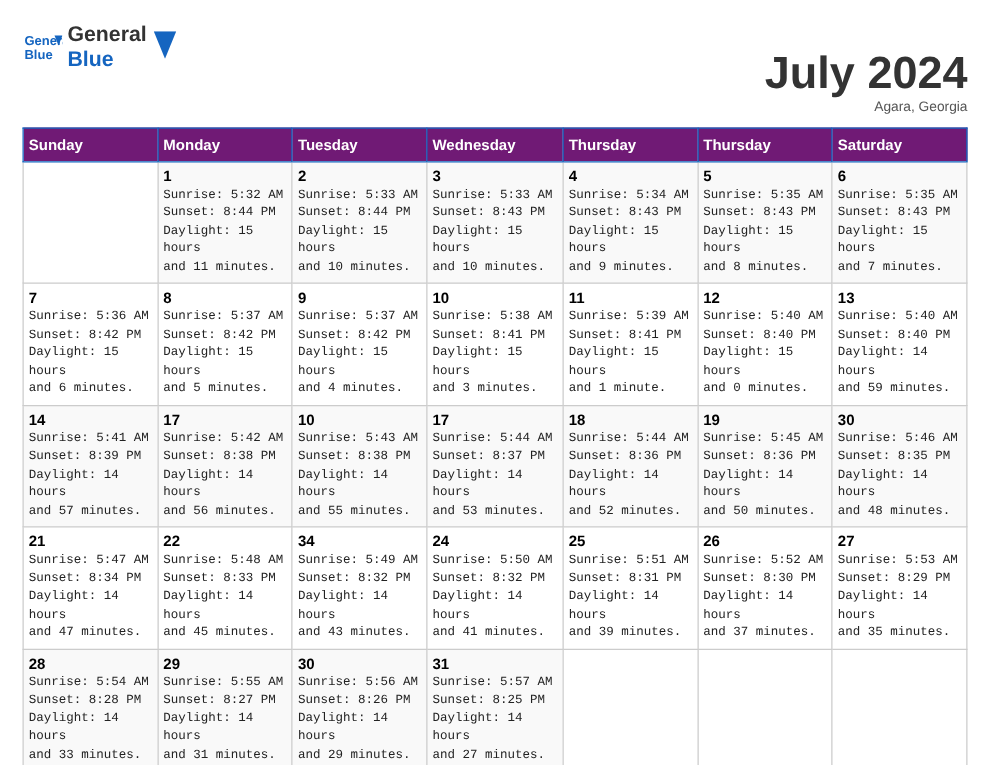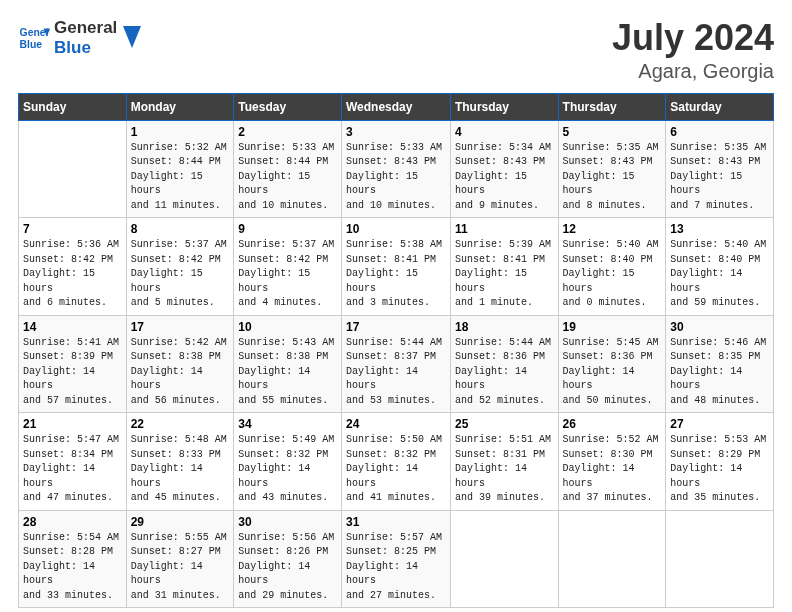--- a/index.html
+++ b/index.html
@@ -32,33 +32,34 @@
       height: 32px;
     }
     .title-block {
       text-align: right;
     }
     .month-title {
       font-size: 36px;
       font-weight: bold;
       color: #333;
       line-height: 1.1;
+      margin-top: 20px;
     }
     .location {
-      font-size: 20px;
+      font-size: 11px;
       color: #555;
       margin-top: 2px;
     }
     table {
       width: 100%;
       border-collapse: collapse;
       font-size: 10.5px;
     }
     thead tr th {
-      background: #404040;
+      background: #701a75;
       color: #fff;
       padding: 6px 4px;
       text-align: left;
       font-size: 12px;
       font-weight: bold;
       border: 1px solid #1565c0;
     }
     tbody tr td {
       border: 1px solid #ccc;
       vertical-align: top;

